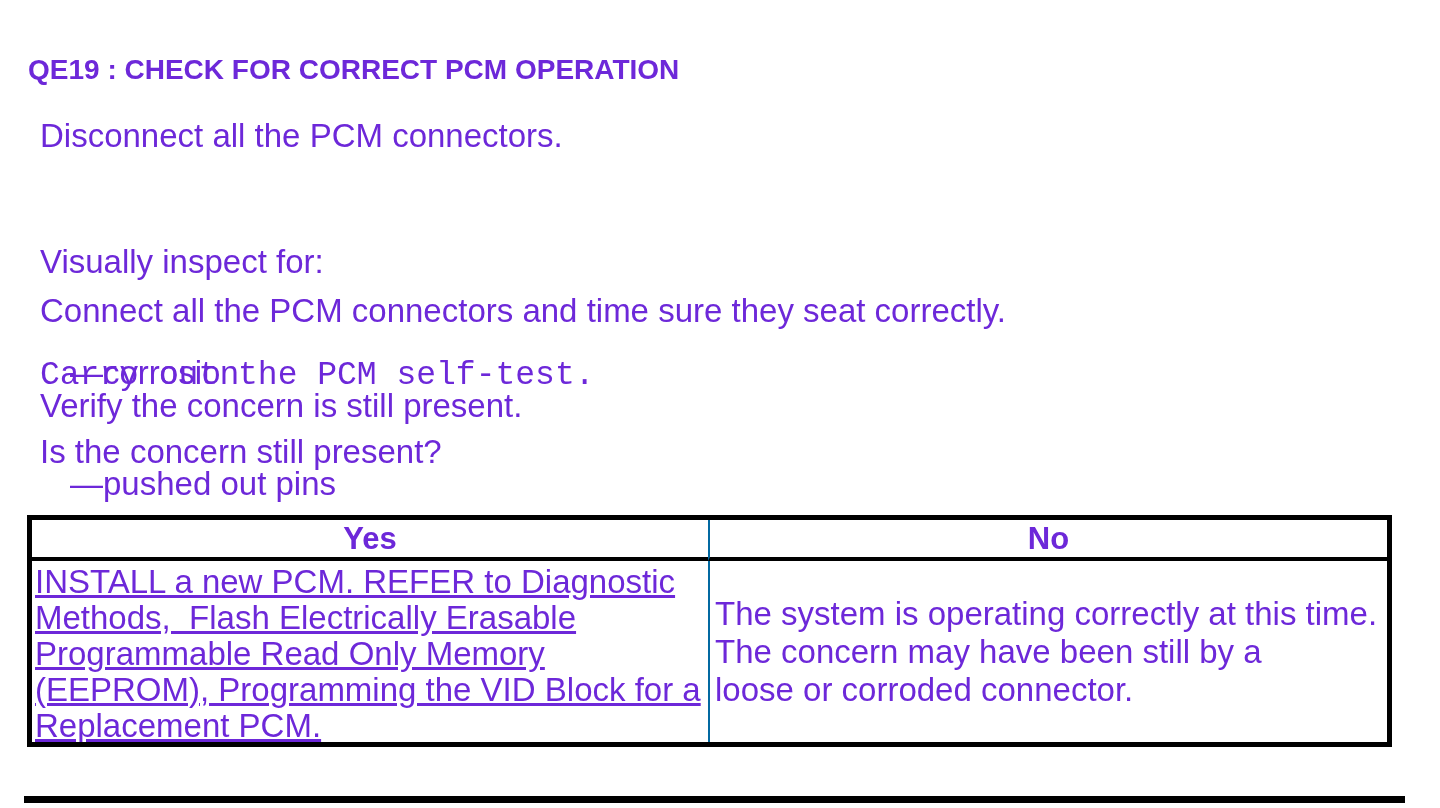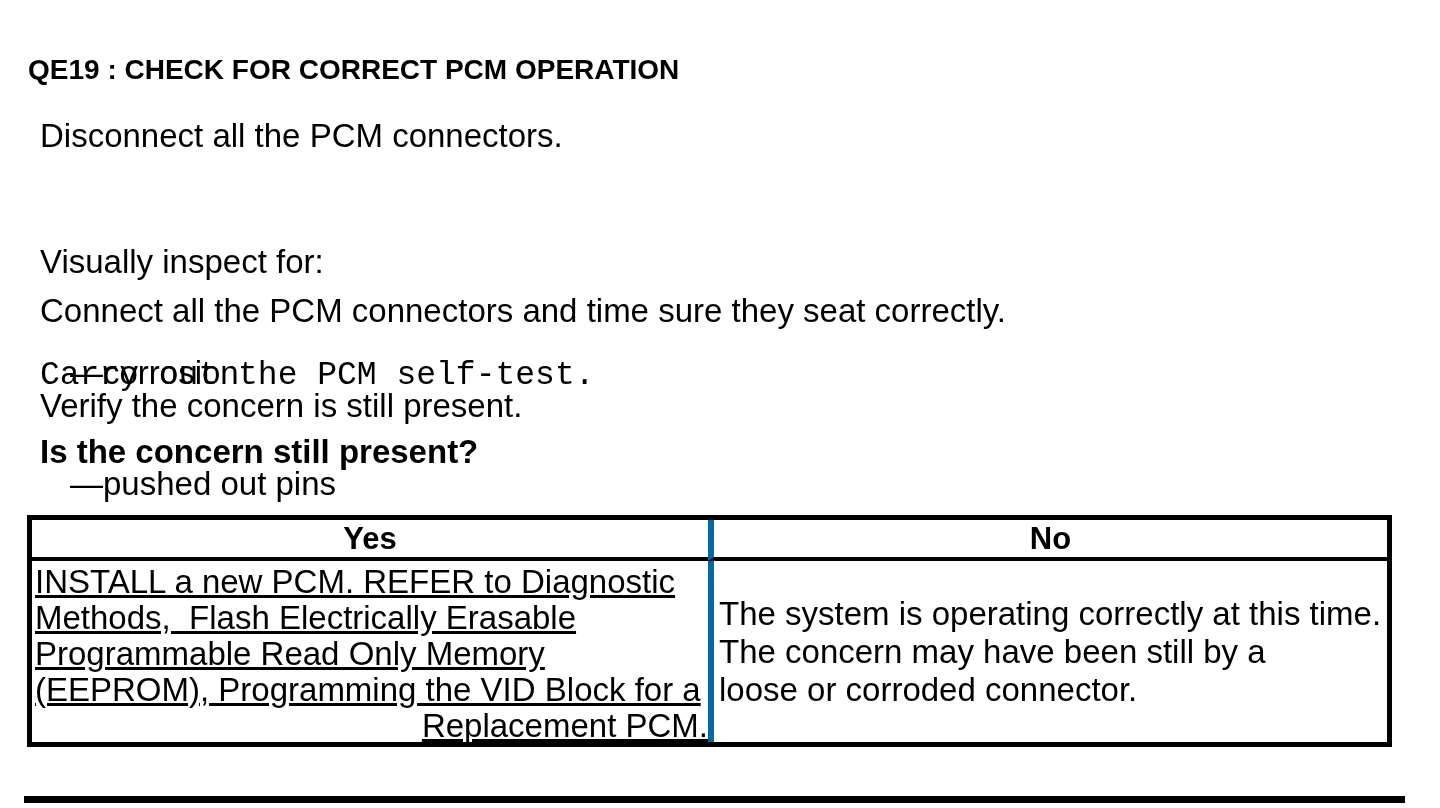--- a/index.html
+++ b/index.html
@@ -6,21 +6,21 @@
     margin: 0;
     padding: 0;
     background: #ffffff;
     overflow: hidden;
   }
   .page {
     position: relative;
     width: 1440px;
     height: 808px;
     background: #ffffff;
-    color: #000000;
+    color: #6d28d9;
     font-family: "Liberation Sans", sans-serif;
     -webkit-font-smoothing: antialiased;
   }
   .heading {
     position: absolute;
     left: 28px;
     top: 54px;
     margin: 0;
     font-size: 28px;
     line-height: 32px;
@@ -34,21 +34,21 @@
     font-size: 33px;
     line-height: 38px;
     font-weight: normal;
     white-space: pre;
   }
   .p1 { top: 101px; }
   .p2 { top: 153px; line-height: 37px; }
   .p3 { top: 276px; }
   .p4 { top: 341px; font-family: Liberation Mono, monospace; }
   .p5 { top: 371px; }
-  .question { top: 417px; font-weight: bold; }
+  .question { top: 417px; font-weight: normal; }
   .indented { padding-left: 30px; }
 
   .results {
     position: absolute;
     left: 27px;
     top: 515px;
     width: 1365px;
     height: 232px;
     box-sizing: border-box;
     border: 5px solid #000000;
@@ -58,32 +58,32 @@
   }
   .results .th {
     box-sizing: border-box;
     border-bottom: 4px solid #000000;
     font-size: 31px;
     line-height: 37px;
     font-weight: bold;
     text-align: center;
     white-space: pre;
   }
-  .results .col2 { border-left: 6px solid #0369a1; }
+  .results .col2 { border-left: 2px solid #0369a1; }
   .results .td {
     box-sizing: border-box;
     font-size: 33px;
     overflow: hidden;
   }
   .td-yes {
     padding: 3px 0 0 3px;
     line-height: 36px;
     text-decoration: underline;
   }
-  .td-yes .cell-line:last-child { text-align: right; }
+  .td-yes .cell-line:last-child { text-align: left; }
   .td-no {
     display: flex;
     flex-direction: column;
     justify-content: center;
     padding-left: 5px;
     line-height: 38px;
   }
   .cell-line { white-space: pre; }
 
   .bottom-rule {

